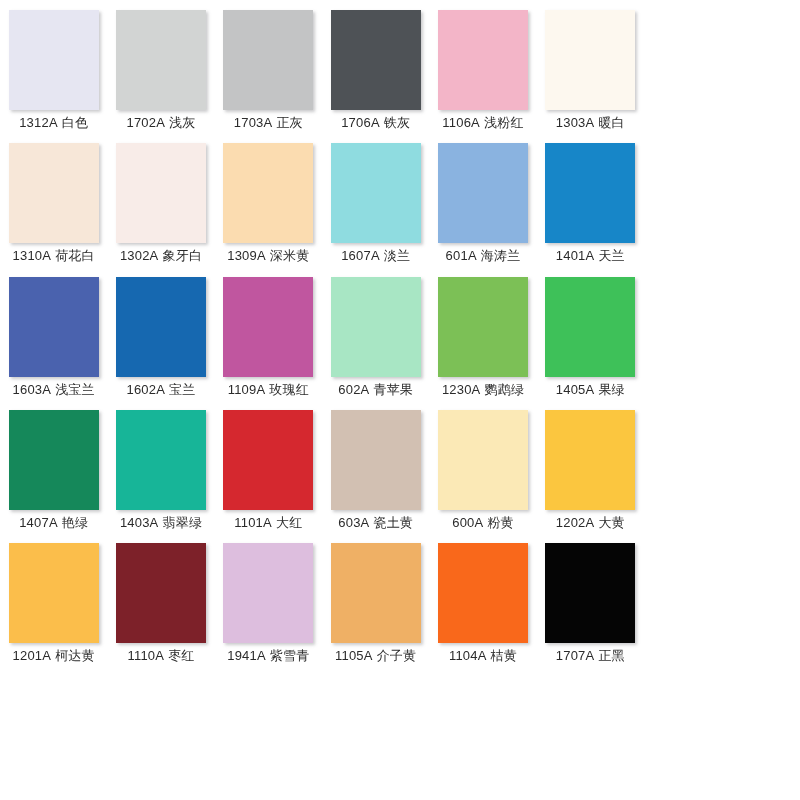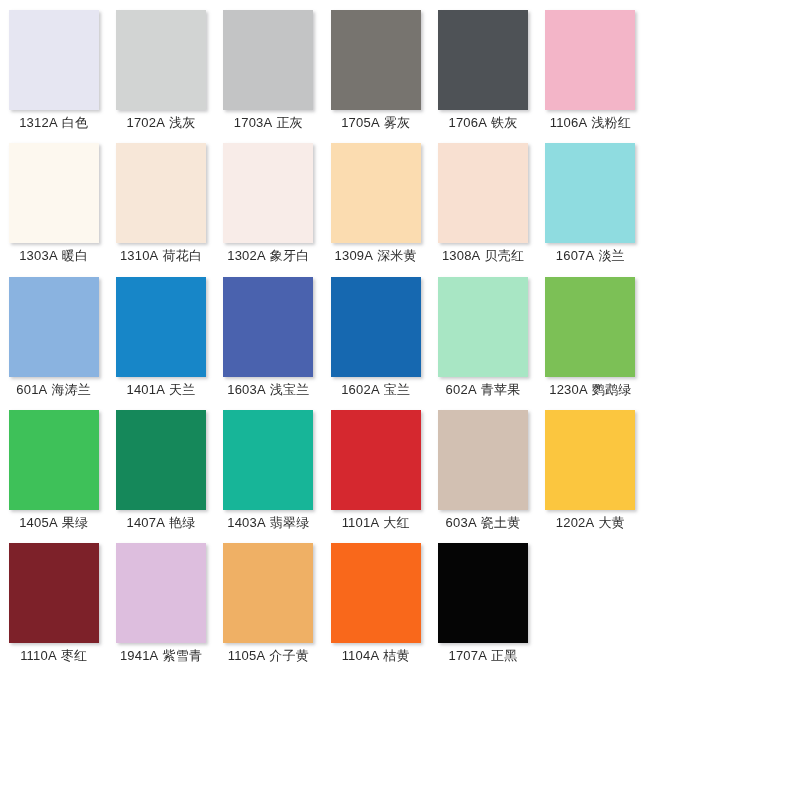--- a/index.html
+++ b/index.html
@@ -79,26 +79,20 @@
       <div class="swatch-label"><span class="swatch-code">1702A</span><span class="swatch-name">浅灰</span></div>
     </div>
     <div class="swatch-cell">
       <div class="swatch-chip-wrap">
         <div class="swatch-chip" style="background: rgb(195, 196, 197);"></div>
       </div>
       <div class="swatch-label"><span class="swatch-code">1703A</span><span class="swatch-name">正灰</span></div>
     </div>
     <div class="swatch-cell">
       <div class="swatch-chip-wrap">
-        <div class="swatch-chip" style="background: rgb(119, 116, 111);"></div>
-      </div>
-      <div class="swatch-label"><span class="swatch-code">1705A</span><span class="swatch-name">雾灰</span></div>
-    </div>
-    <div class="swatch-cell">
-      <div class="swatch-chip-wrap">
         <div class="swatch-chip" style="background: rgb(78, 82, 86);"></div>
       </div>
       <div class="swatch-label"><span class="swatch-code">1706A</span><span class="swatch-name">铁灰</span></div>
     </div>
     <div class="swatch-cell">
       <div class="swatch-chip-wrap">
         <div class="swatch-chip" style="background: rgb(243, 181, 200);"></div>
       </div>
       <div class="swatch-label"><span class="swatch-code">1106A</span><span class="swatch-name">浅粉红</span></div>
     </div>
@@ -121,26 +115,20 @@
       <div class="swatch-label"><span class="swatch-code">1302A</span><span class="swatch-name">象牙白</span></div>
     </div>
     <div class="swatch-cell">
       <div class="swatch-chip-wrap">
         <div class="swatch-chip" style="background: rgb(251, 220, 176);"></div>
       </div>
       <div class="swatch-label"><span class="swatch-code">1309A</span><span class="swatch-name">深米黄</span></div>
     </div>
     <div class="swatch-cell">
       <div class="swatch-chip-wrap">
-        <div class="swatch-chip" style="background: rgb(248, 224, 209);"></div>
-      </div>
-      <div class="swatch-label"><span class="swatch-code">1308A</span><span class="swatch-name">贝壳红</span></div>
-    </div>
-    <div class="swatch-cell">
-      <div class="swatch-chip-wrap">
         <div class="swatch-chip" style="background: rgb(143, 220, 224);"></div>
       </div>
       <div class="swatch-label"><span class="swatch-code">1607A</span><span class="swatch-name">淡兰</span></div>
     </div>
     <div class="swatch-cell">
       <div class="swatch-chip-wrap">
         <div class="swatch-chip" style="background: rgb(138, 179, 224);"></div>
       </div>
       <div class="swatch-label"><span class="swatch-code">601A</span><span class="swatch-name">海涛兰</span></div>
     </div>
@@ -157,20 +145,26 @@
       <div class="swatch-label"><span class="swatch-code">1603A</span><span class="swatch-name">浅宝兰</span></div>
     </div>
     <div class="swatch-cell">
       <div class="swatch-chip-wrap">
         <div class="swatch-chip" style="background: rgb(22, 104, 176);"></div>
       </div>
       <div class="swatch-label"><span class="swatch-code">1602A</span><span class="swatch-name">宝兰</span></div>
     </div>
     <div class="swatch-cell">
       <div class="swatch-chip-wrap">
+        <div class="swatch-chip" style="background: rgb(192, 86, 159);"></div>
+      </div>
+      <div class="swatch-label"><span class="swatch-code">1109A</span><span class="swatch-name">玫瑰红</span></div>
+    </div>
+    <div class="swatch-cell">
+      <div class="swatch-chip-wrap">
         <div class="swatch-chip" style="background: rgb(168, 230, 196);"></div>
       </div>
       <div class="swatch-label"><span class="swatch-code">602A</span><span class="swatch-name">青苹果</span></div>
     </div>
     <div class="swatch-cell">
       <div class="swatch-chip-wrap">
         <div class="swatch-chip" style="background: rgb(124, 192, 86);"></div>
       </div>
       <div class="swatch-label"><span class="swatch-code">1230A</span><span class="swatch-name">鹦鹉绿</span></div>
     </div>
@@ -199,23 +193,35 @@
       <div class="swatch-label"><span class="swatch-code">1101A</span><span class="swatch-name">大红</span></div>
     </div>
     <div class="swatch-cell">
       <div class="swatch-chip-wrap">
         <div class="swatch-chip" style="background: rgb(210, 192, 178);"></div>
       </div>
       <div class="swatch-label"><span class="swatch-code">603A</span><span class="swatch-name">瓷土黄</span></div>
     </div>
     <div class="swatch-cell">
       <div class="swatch-chip-wrap">
+        <div class="swatch-chip" style="background: rgb(251, 233, 182);"></div>
+      </div>
+      <div class="swatch-label"><span class="swatch-code">600A</span><span class="swatch-name">粉黄</span></div>
+    </div>
+    <div class="swatch-cell">
+      <div class="swatch-chip-wrap">
         <div class="swatch-chip" style="background: rgb(251, 198, 63);"></div>
       </div>
       <div class="swatch-label"><span class="swatch-code">1202A</span><span class="swatch-name">大黄</span></div>
+    </div>
+    <div class="swatch-cell">
+      <div class="swatch-chip-wrap">
+        <div class="swatch-chip" style="background: rgb(251, 190, 75);"></div>
+      </div>
+      <div class="swatch-label"><span class="swatch-code">1201A</span><span class="swatch-name">柯达黄</span></div>
     </div>
     <div class="swatch-cell">
       <div class="swatch-chip-wrap">
         <div class="swatch-chip" style="background: rgb(125, 33, 41);"></div>
       </div>
       <div class="swatch-label"><span class="swatch-code">1110A</span><span class="swatch-name">枣红</span></div>
     </div>
     <div class="swatch-cell">
       <div class="swatch-chip-wrap">
         <div class="swatch-chip" style="background: rgb(221, 190, 222);"></div>

